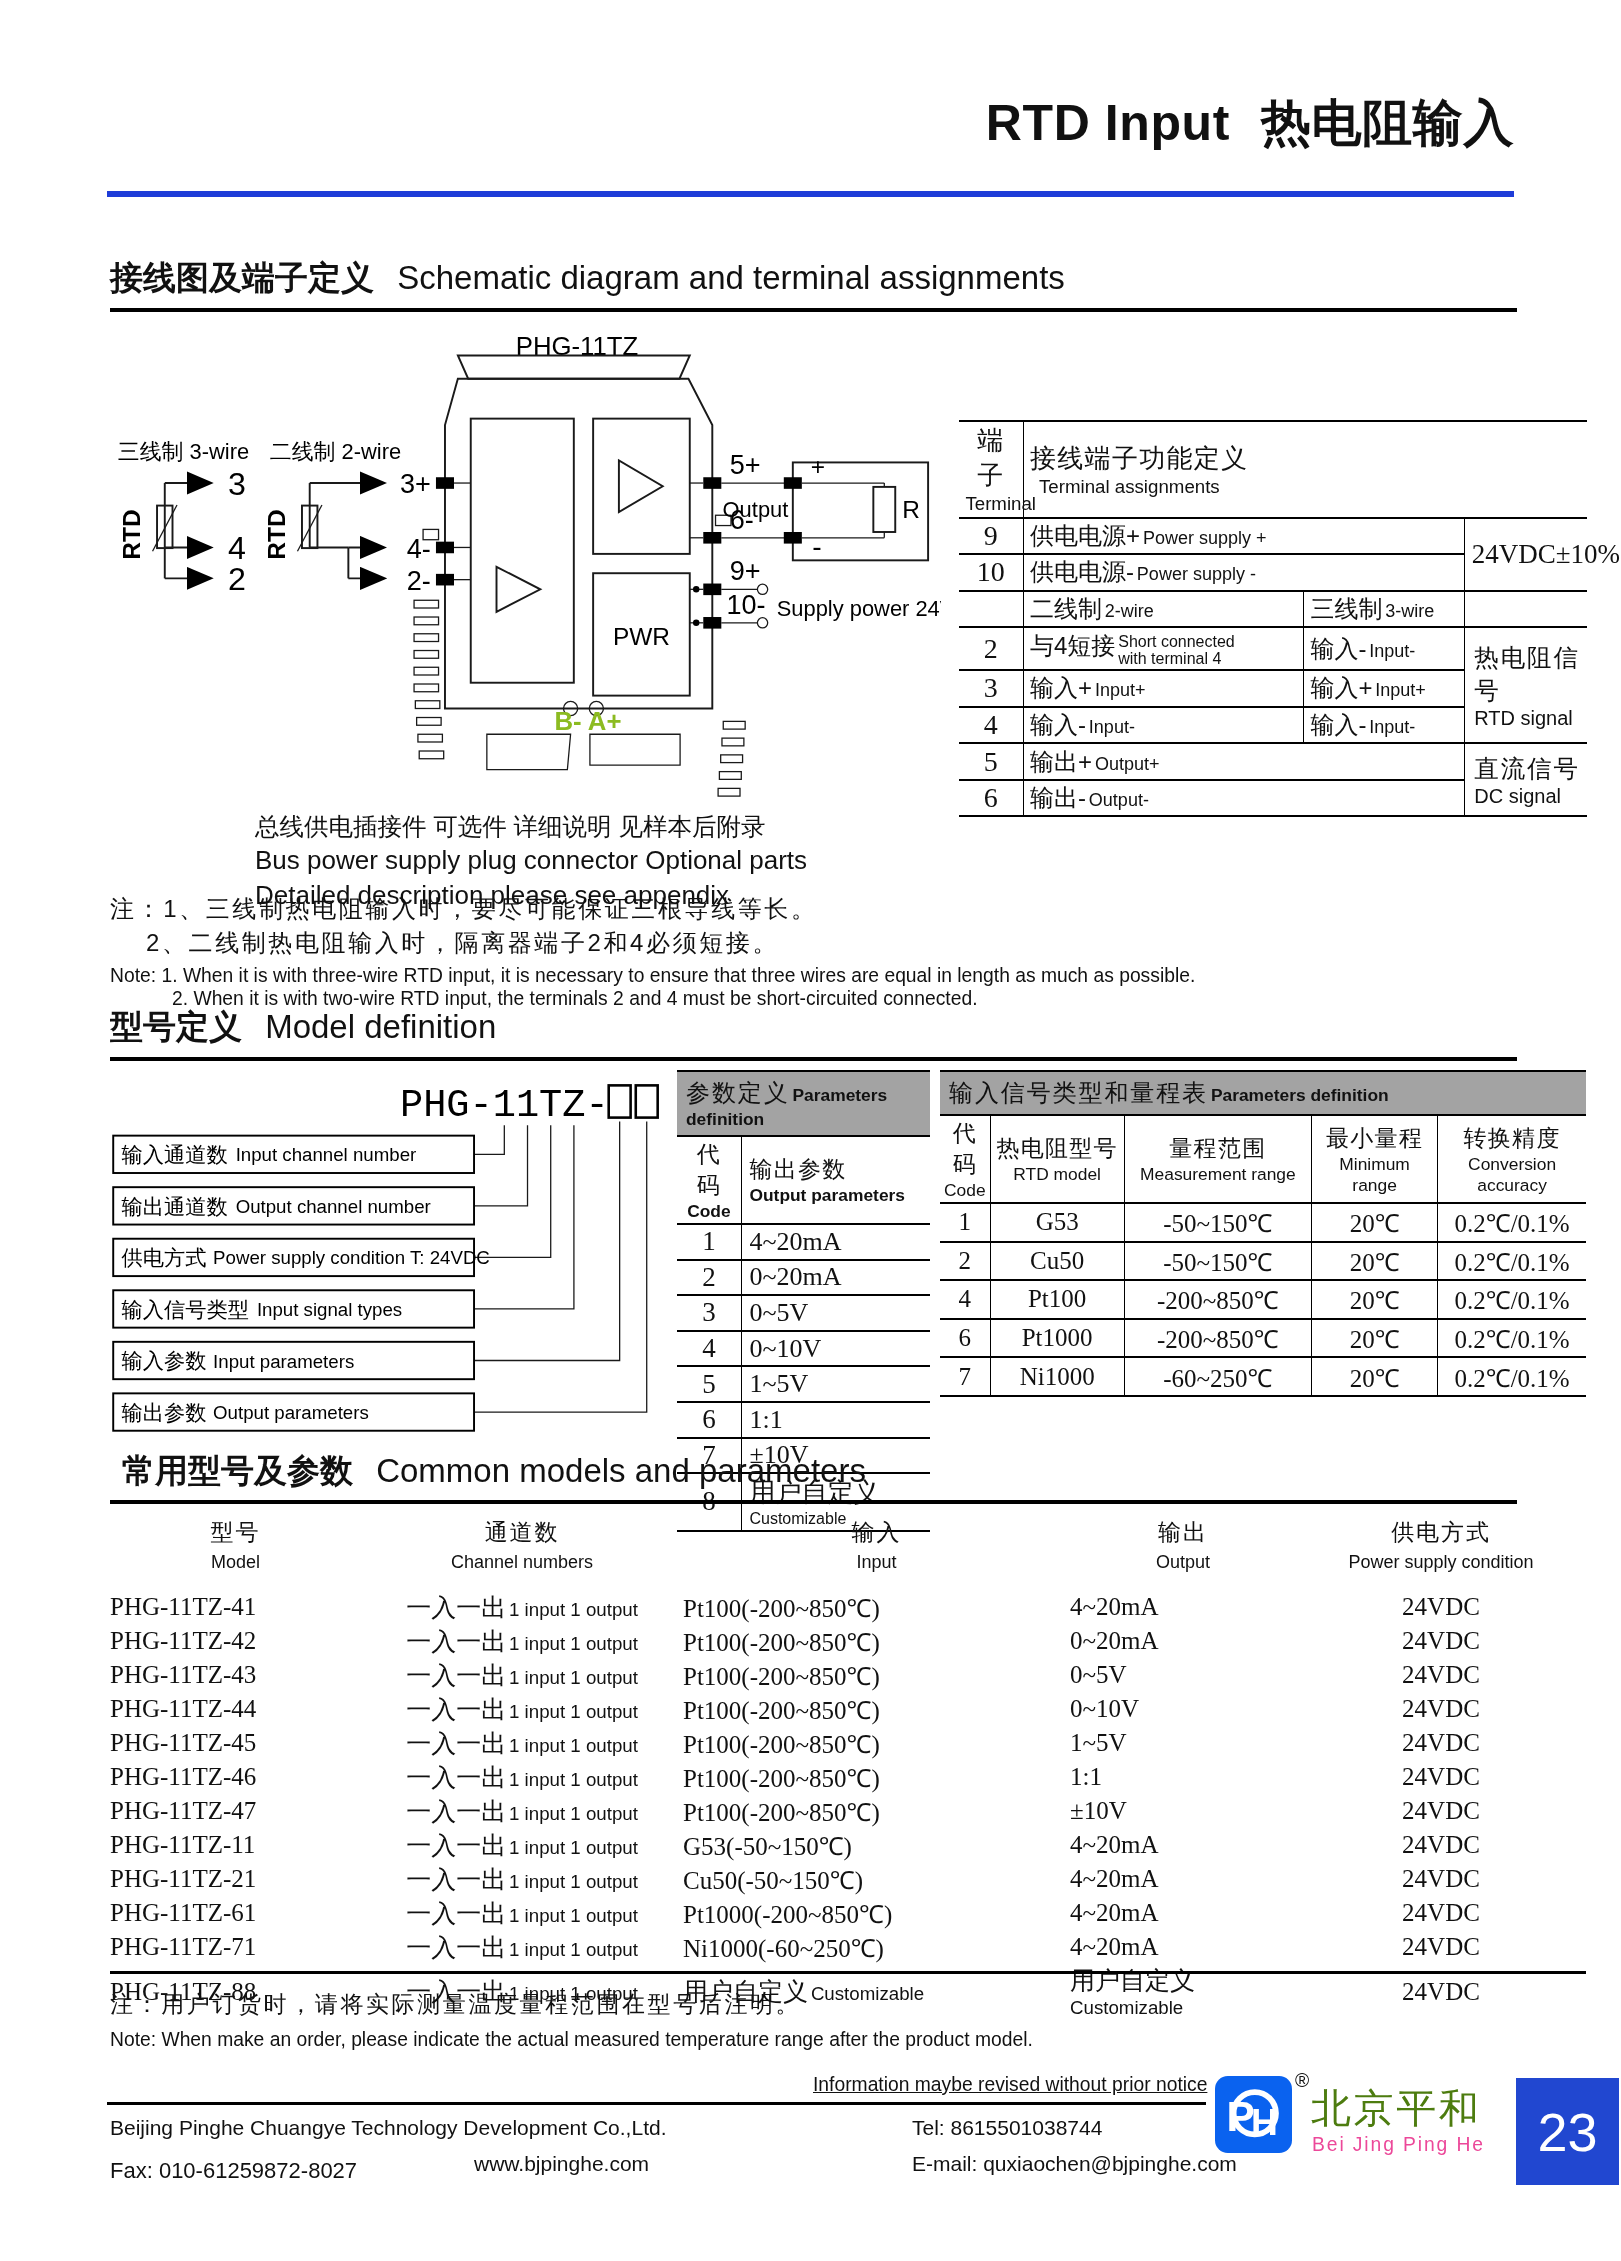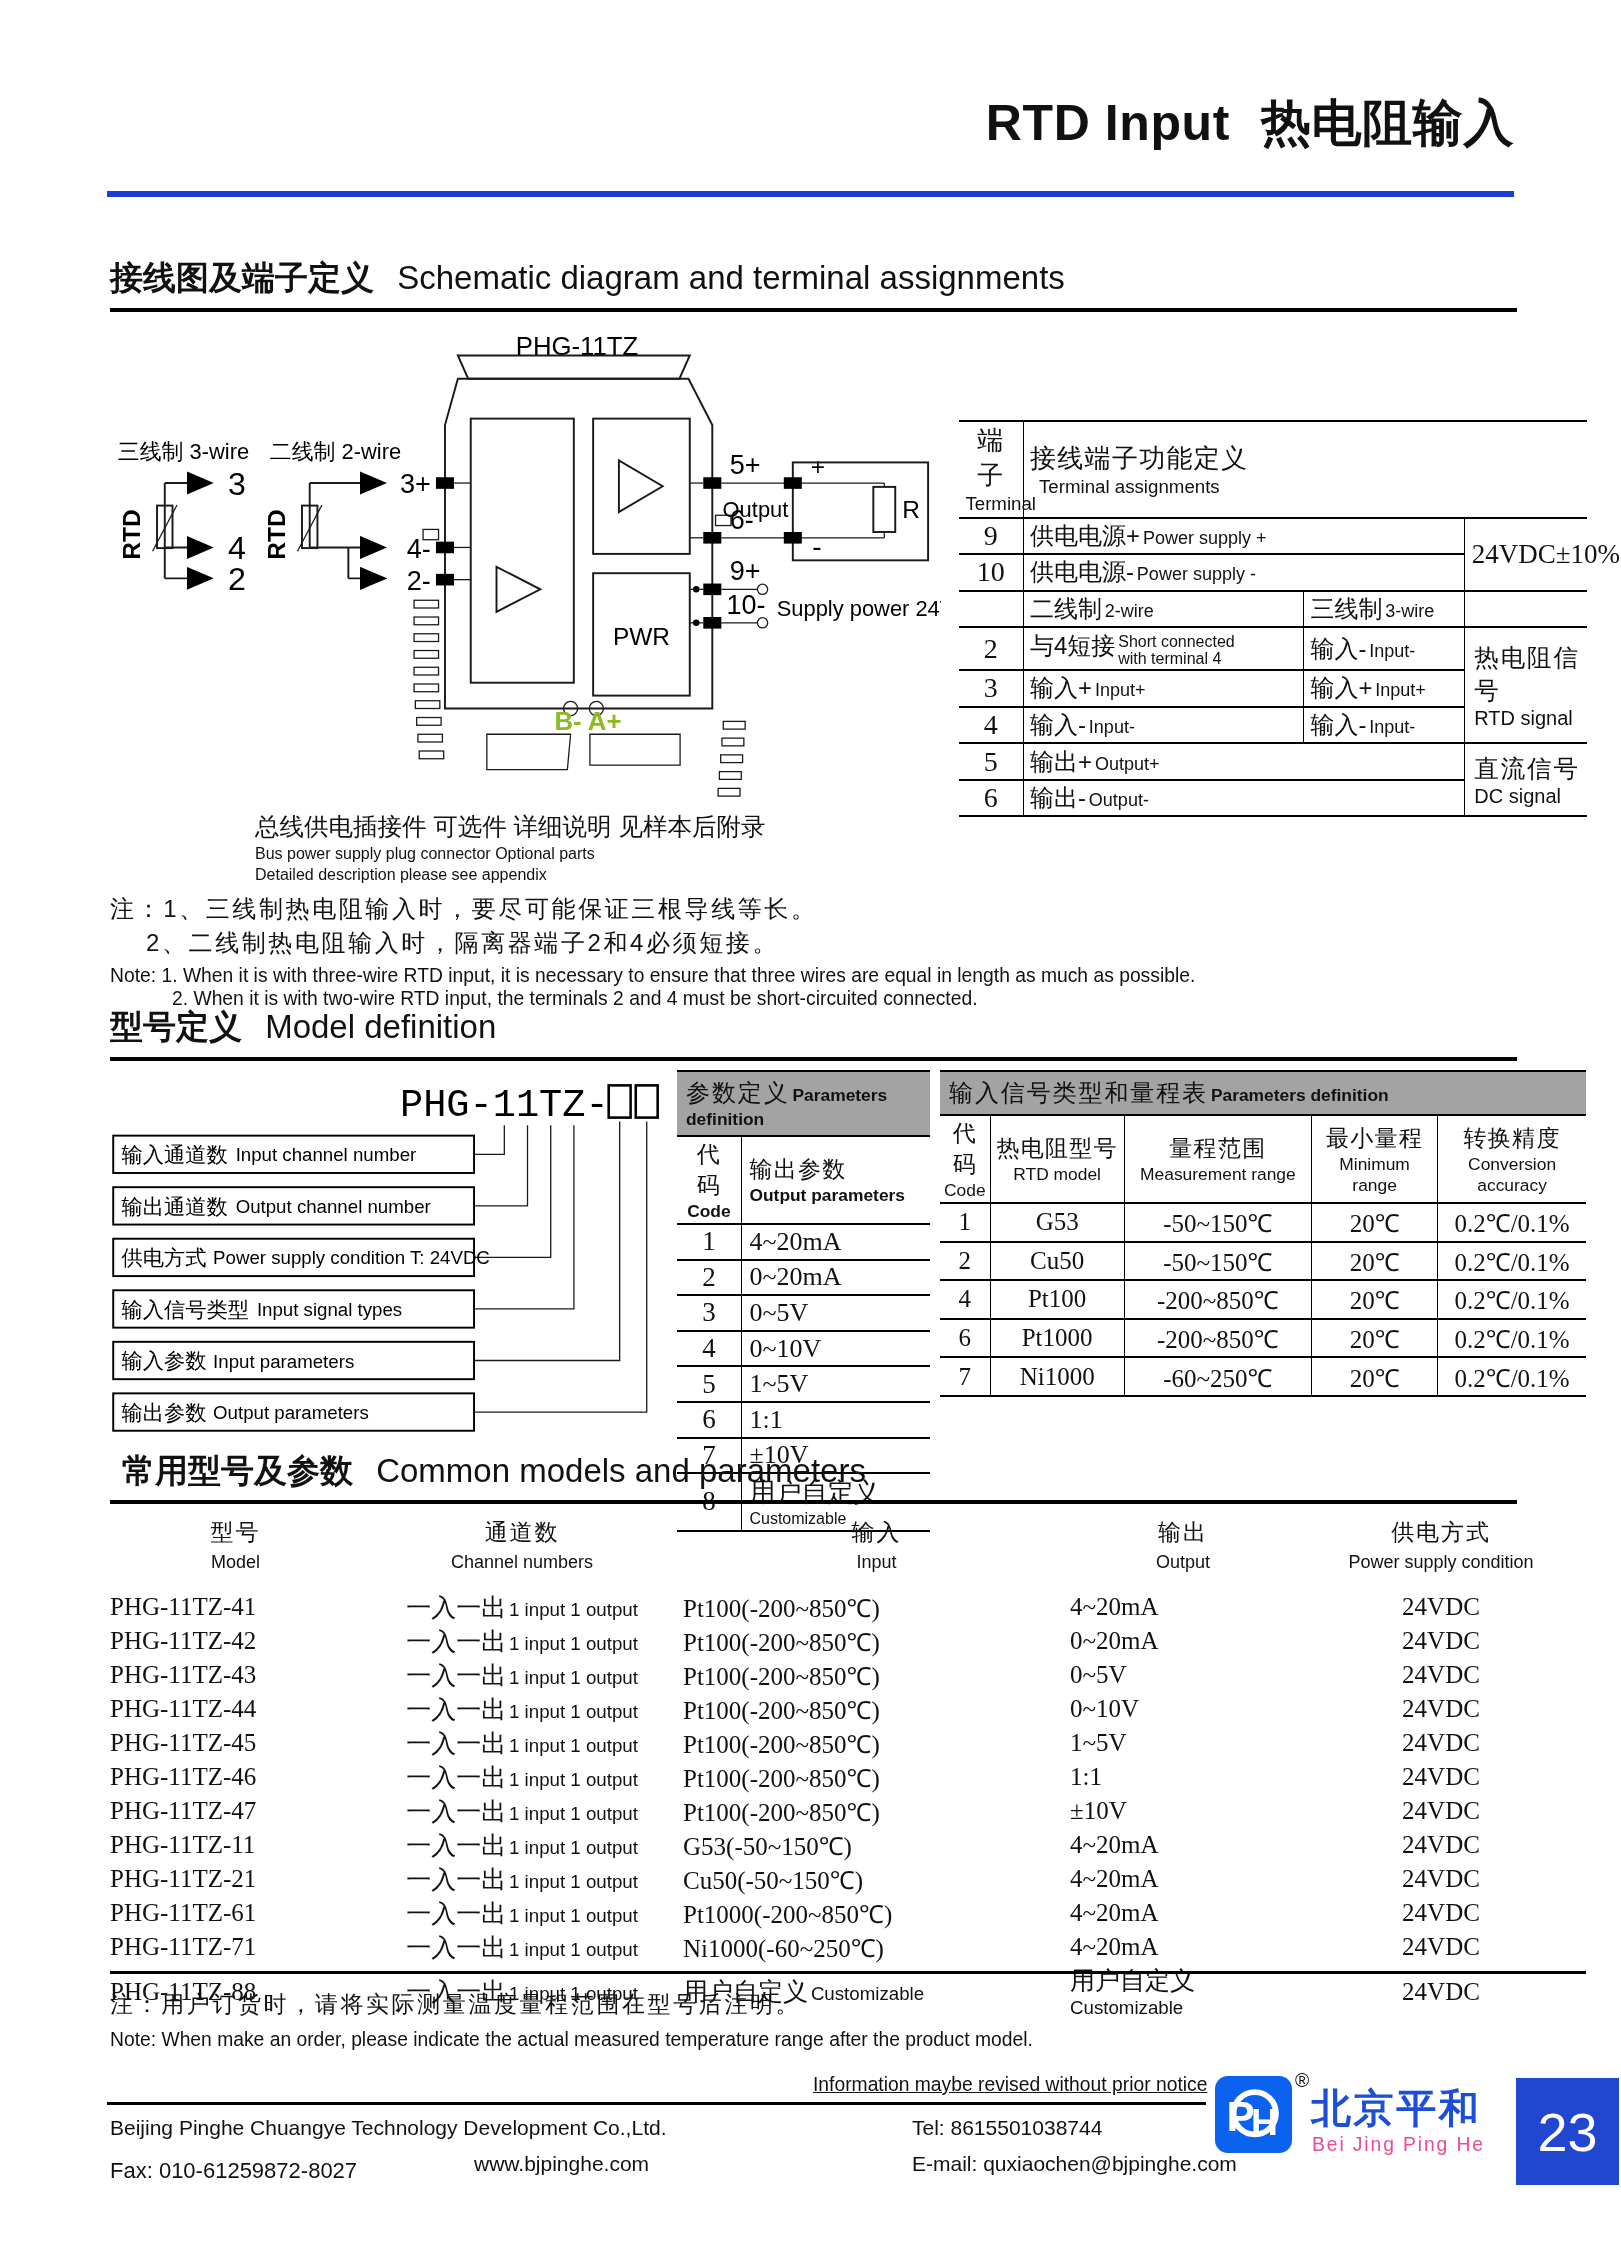--- a/index.html
+++ b/index.html
@@ -20,21 +20,21 @@
   .sec-rule{height:3.9px;background:#000;}
 
   
   svg text{font-family:"Liberation Sans",sans-serif;}
   svg .sline{stroke:#1a1a1a;stroke-width:3;fill:none;}
   svg .thin{stroke:#1a1a1a;stroke-width:2;fill:none;}
   svg .blk{fill:#000;}
 
   .caption{top:811px;left:255px;line-height:1.32;}
   .caption .c-zh{font-size:24.5px;}
-  .caption .c-en{font-size:16px;}
+  .caption .c-en{font-size:26px;}
   .notes{top:897px;left:110px;line-height:1.0;}
   .notes .n-zh{font-size:24px;letter-spacing:2.6px;margin-bottom:10.3px;}
   .notes .n-zh2{margin-left:36px;}
   .notes .n-en{font-size:19.3px;margin-bottom:3.9px;}
   .notes .n-en2{margin-left:62px;}
 
   
   table{border-collapse:collapse;}
   .tterm{top:420px;left:959px;width:628px;table-layout:fixed;}
   .tterm td{border-top:2.6px solid #000;border-bottom:2.6px solid #000;padding:1.3px 6.4px;vertical-align:middle;}
@@ -91,21 +91,21 @@
   
   .revision{top:2074px;left:813px;font-size:19.3px;text-decoration:underline;}
   .footer-rule{top:2102px;left:107px;width:1099px;height:2.6px;background:#000;}
   .f-company{top:2116px;left:110px;font-size:21px;}
   .f-fax{top:2152px;left:110px;font-size:22px;margin-top:6px;}
   .f-web{top:2152px;left:474px;font-size:21px;}
   .f-tel{top:2116px;left:912px;font-size:21px;}
   .f-email{top:2152px;left:912px;font-size:21px;}
   .logo{top:2076px;left:1215px;width:77px;height:77px;}
   .logo-reg{top:2070px;left:1295px;font-size:19.3px;}
-  .logo-zh{top:2081px;left:1311px;font-size:40px;font-weight:bold;color:#1d4ed8;letter-spacing:2.6px;white-space:nowrap;}
+  .logo-zh{top:2081px;left:1311px;font-size:40px;font-weight:normal;color:#4d7c0f;letter-spacing:2.6px;white-space:nowrap;}
   .logo-en{top:2134px;left:1312px;font-size:19.3px;color:#ec4899;letter-spacing:1.9px;white-space:nowrap;}
   .page-box{top:2078px;left:1516px;width:103px;height:107px;background:#2147d0;color:#fff;
             display:flex;align-items:center;justify-content:center;font-size:54px;}
 </style>
 </head>
 <body>
 
 <div class="page">
 
   <div class="abs doc-title">

